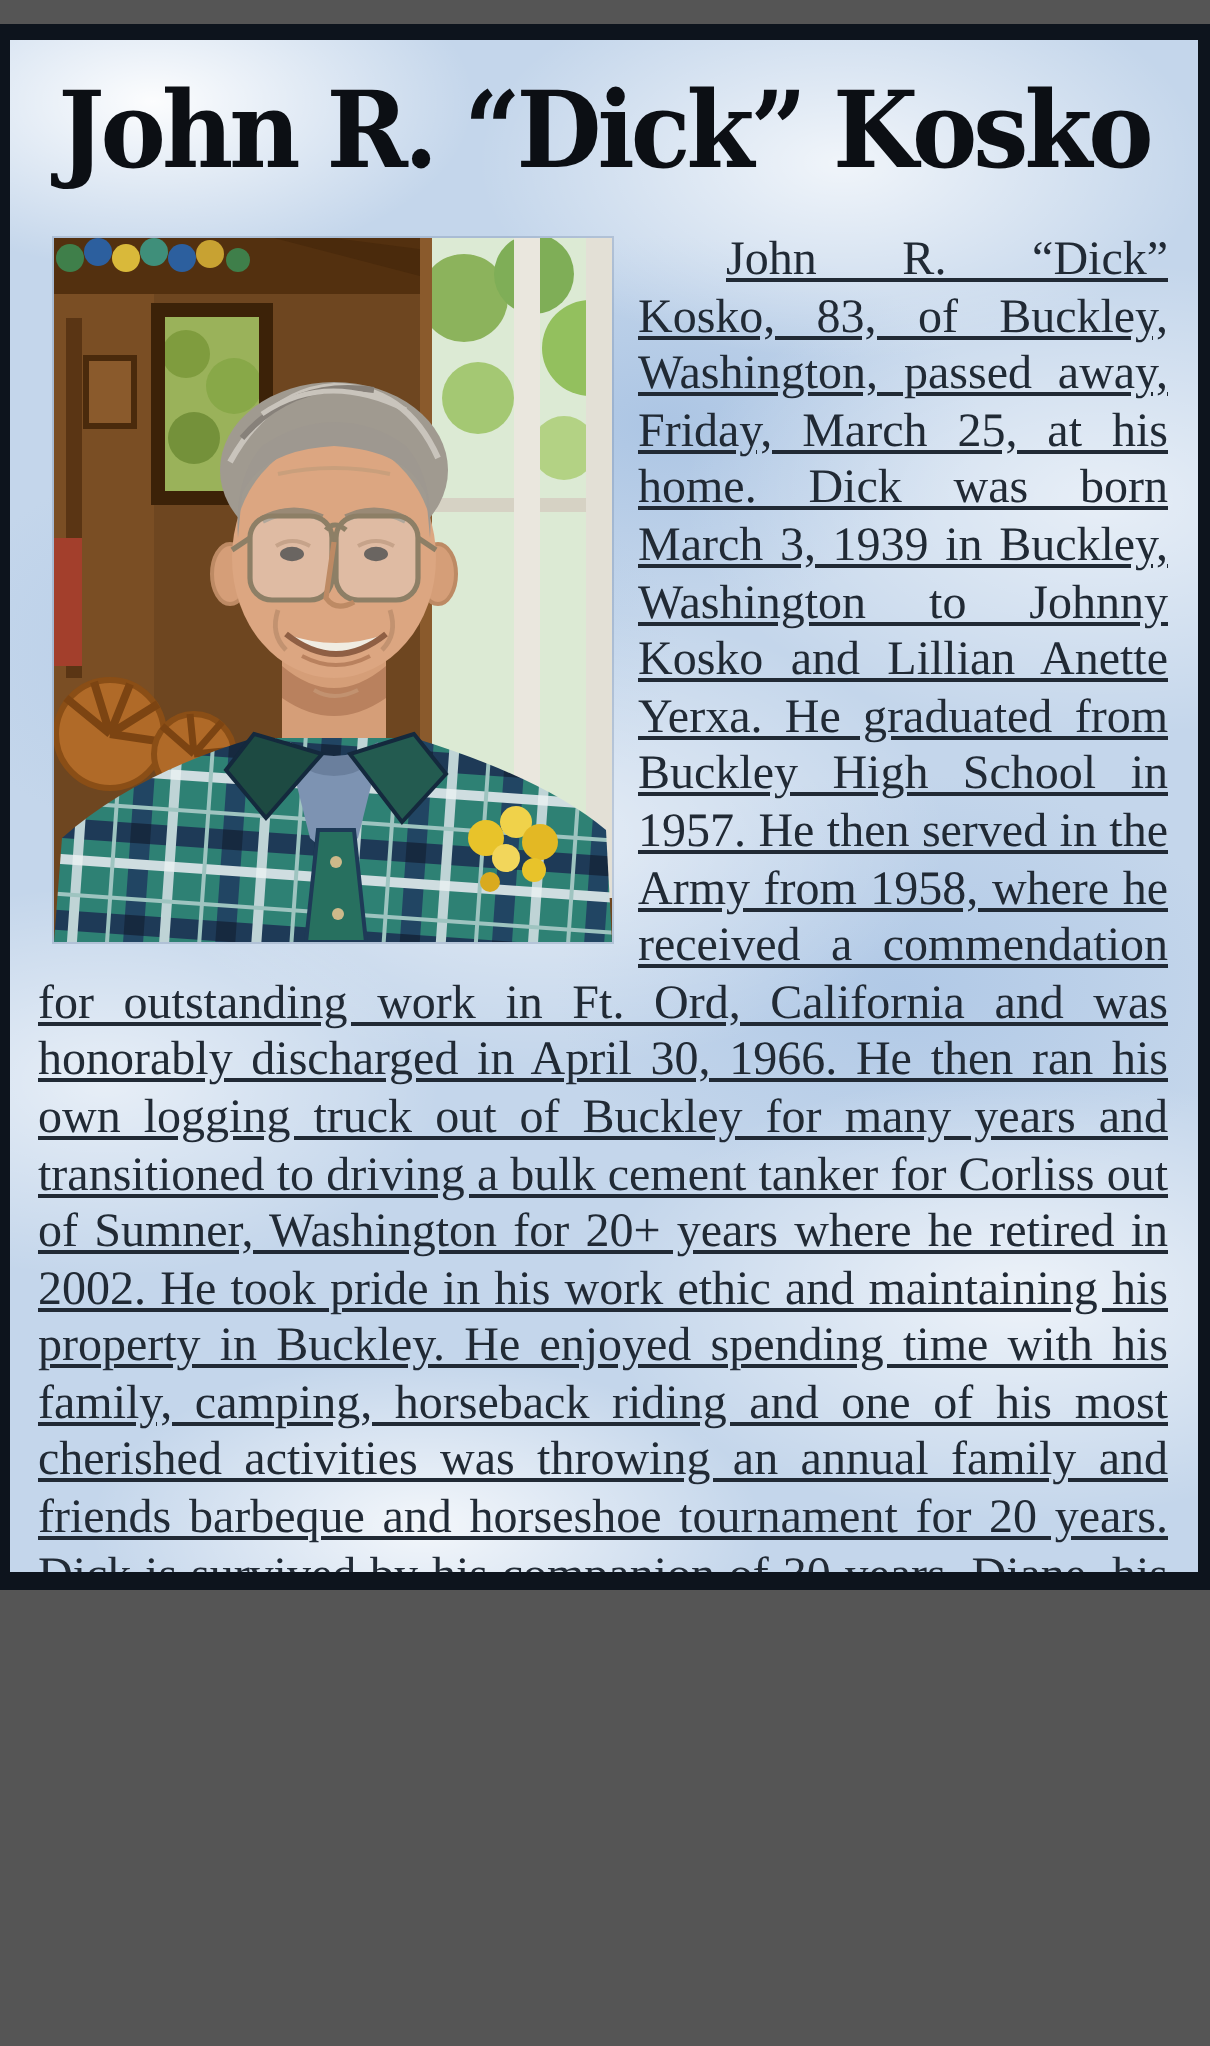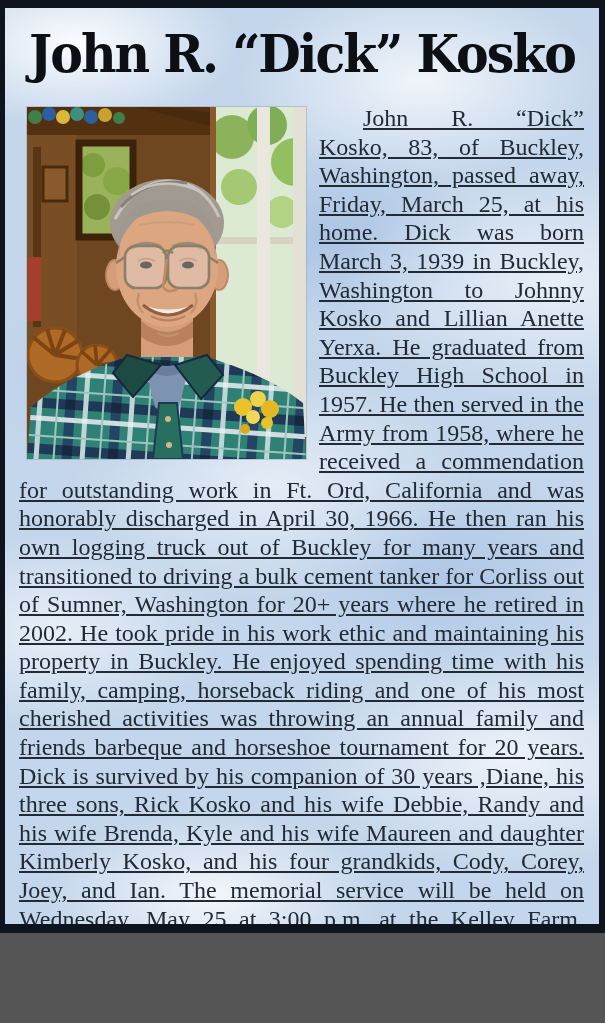--- a/index.html
+++ b/index.html
@@ -1,20 +1,20 @@
 <!DOCTYPE html>
 <html lang="en"><head>
 <meta charset="utf-8">
 <style>
   html,body{margin:0;padding:0;background:#555;}
   .page{
     position:relative;
-    width:605px;height:933px;
+    width:605px;height:783px;
     box-sizing:border-box;
-    margin:0 auto;
+    margin:12px auto;
     border-style:solid;
     border-color:#0d141d;
     border-width:8px 6px 9px 5px;
     overflow:hidden;
     background:
       radial-gradient(ellipse 230px 120px at 12% 4%, rgba(255,255,255,.95), rgba(255,255,255,0) 70%),
       radial-gradient(ellipse 260px 140px at 70% 8%, rgba(255,255,255,.75), rgba(255,255,255,0) 70%),
       radial-gradient(ellipse 300px 170px at 92% 30%, rgba(255,255,255,.6), rgba(255,255,255,0) 70%),
       radial-gradient(ellipse 280px 160px at 45% 52%, rgba(255,255,255,.55), rgba(255,255,255,0) 72%),
       radial-gradient(ellipse 240px 140px at 8% 68%, rgba(255,255,255,.6), rgba(255,255,255,0) 70%),

